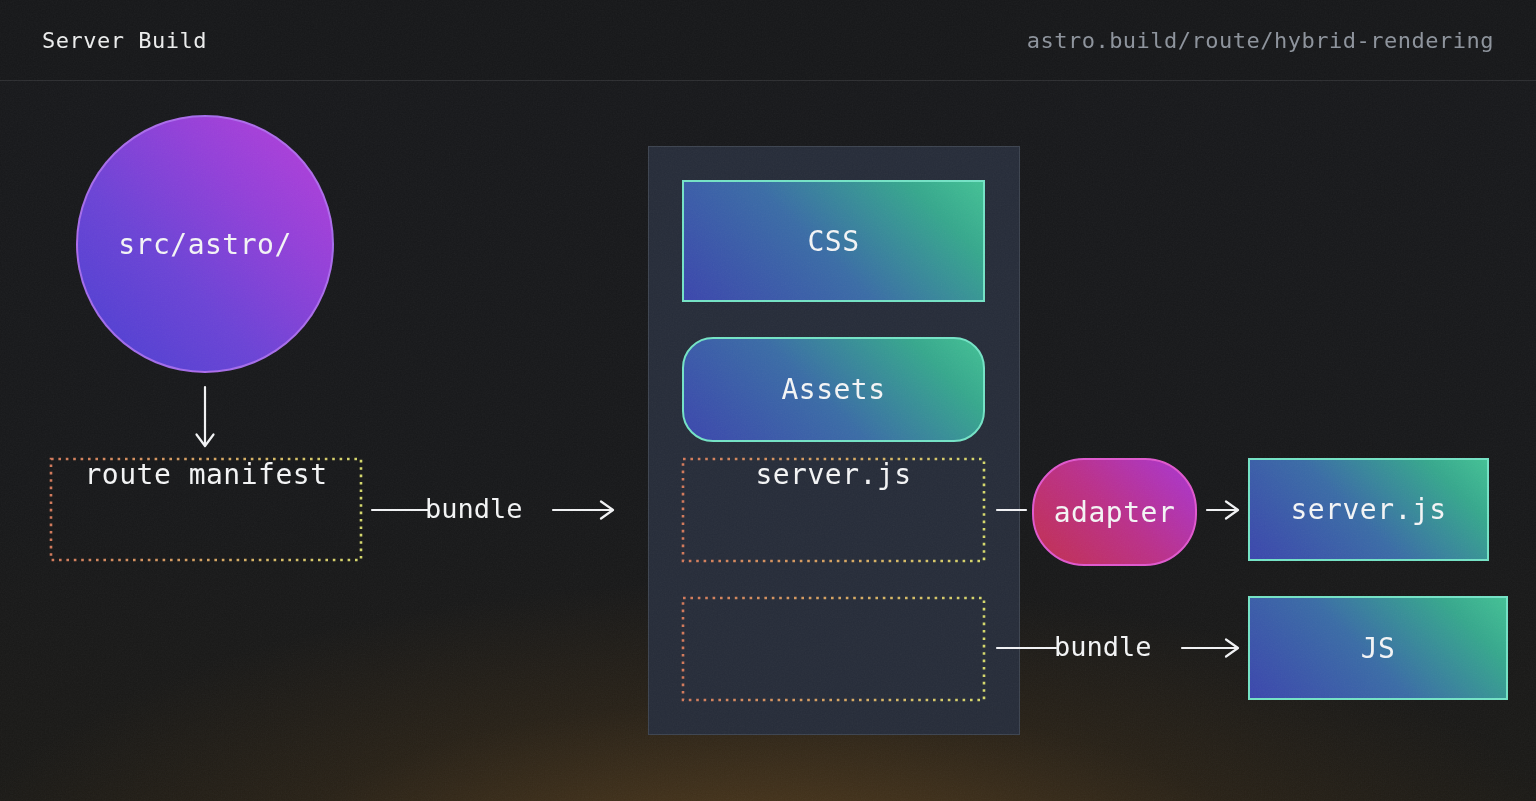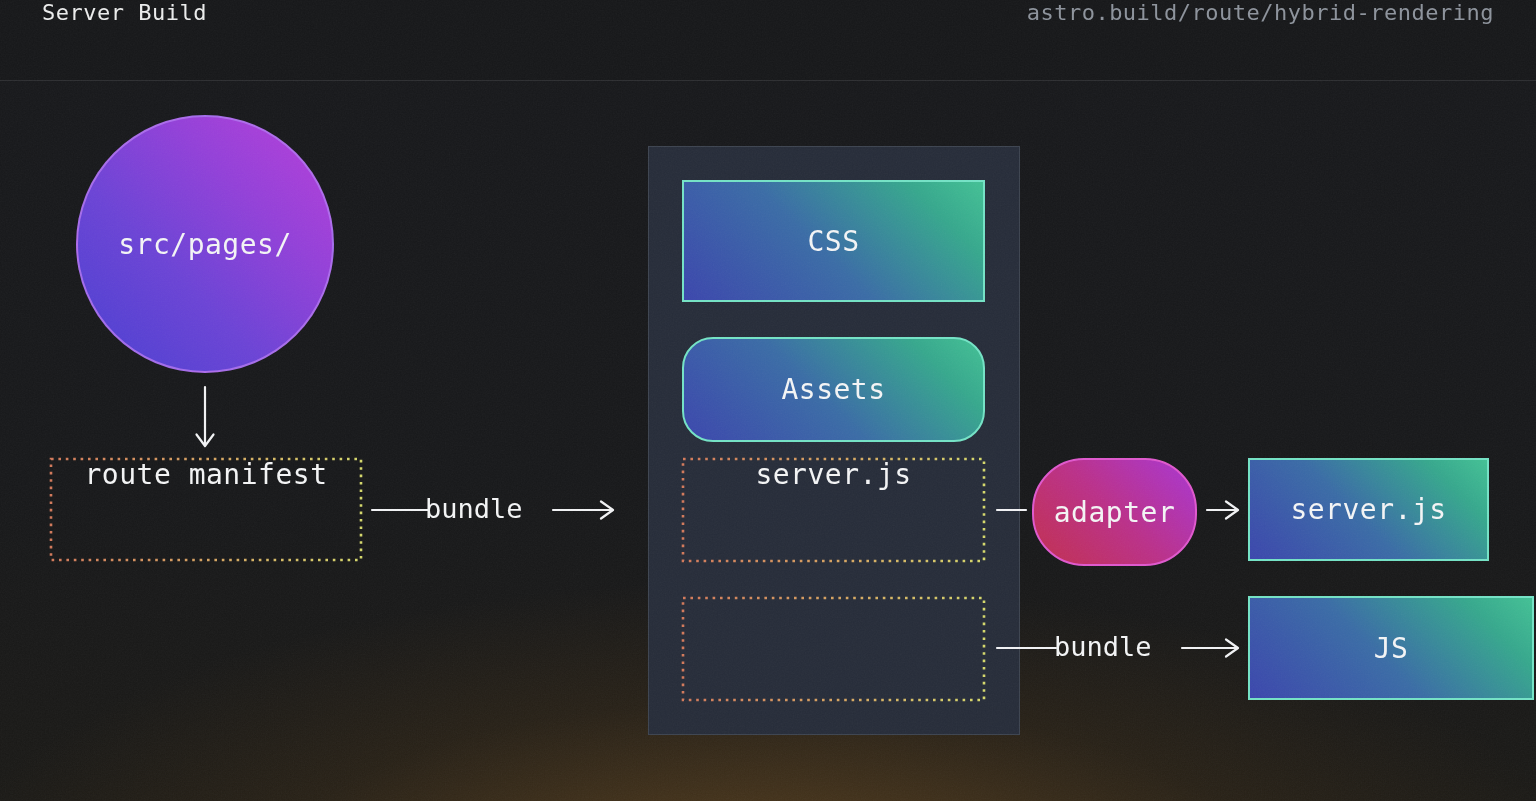--- a/index.html
+++ b/index.html
@@ -11,21 +11,21 @@
     color: #f2f3f5;
   }
   .stage {
     position: absolute; inset: 0;
     background:
       radial-gradient(75% 55% at 50% 112%, rgba(146, 99, 38, 0.55), rgba(90, 62, 24, 0.22) 45%, rgba(0,0,0,0) 72%),
       linear-gradient(180deg, #17181b 0%, #17181a 60%, #1a1916 100%);
   }
   .header {
     position: absolute; left: 0; top: 0; width: 1536px; height: 81px;
-    display: flex; align-items: flex-start; justify-content: space-between;
+    display: flex; align-items: center; justify-content: space-between;
     padding: 0 42px;
     background: #161719;
     border-bottom: 1px solid #2d2e31;
     z-index: 5;
   }
   .header-title { font-size: 22px; color: #eceded; letter-spacing: 0.5px; }
   .header-url { font-size: 22px; color: #8d939c; letter-spacing: 0.5px; }
 
   .abs { position: absolute; }
   .node-label { font-size: 28px; color: #f4f5f6; letter-spacing: 0.5px; }
@@ -48,21 +48,21 @@
 
   .grad-box {
     background: linear-gradient(45deg, #3b46ad 0%, #3a6ca6 45%, #36a88d 82%, #43c195 100%);
     border: 2px solid #74e3c6;
     display: flex; align-items: center; justify-content: center;
     z-index: 2;
   }
   .box-css    { left: 682px; top: 180px; width: 303px; height: 122px; }
   .box-assets { left: 682px; top: 337px; width: 303px; height: 105px; border-radius: 31px; }
   .box-out-server { left: 1248px; top: 458px; width: 241px; height: 103px; }
-  .box-out-js     { left: 1248px; top: 596px; width: 286px; height: 104px; justify-content: center; }
+  .box-out-js     { left: 1248px; top: 596px; width: 260px; height: 104px; justify-content: center; }
 
   .dashed-box {
     display: flex; justify-content: center;
     z-index: 2;
   }
   .box-route   { left: 50px;  top: 458px; width: 312px; height: 103px; }
   .box-server  { left: 682px; top: 458px; width: 303px; height: 104px; }
   .box-client  { left: 682px; top: 597px; width: 303px; height: 104px; }
 
   .pill {
@@ -88,21 +88,21 @@
 <body>
 
 <div class="stage">
 
   <div class="header">
     <div class="header-title">Server Build</div>
     <div class="header-url">astro.build/route/hybrid-rendering</div>
   </div>
 
   <div class="abs circle">
-    <span class="node-label">src/pages/</span>
+    <span class="node-label">src/astro/</span>
   </div>
 
   <div class="abs panel"></div>
 
   <div class="abs grad-box box-css">
     <span class="node-label">CSS</span>
   </div>
   <div class="abs grad-box box-assets">
     <span class="node-label">Assets</span>
   </div>

